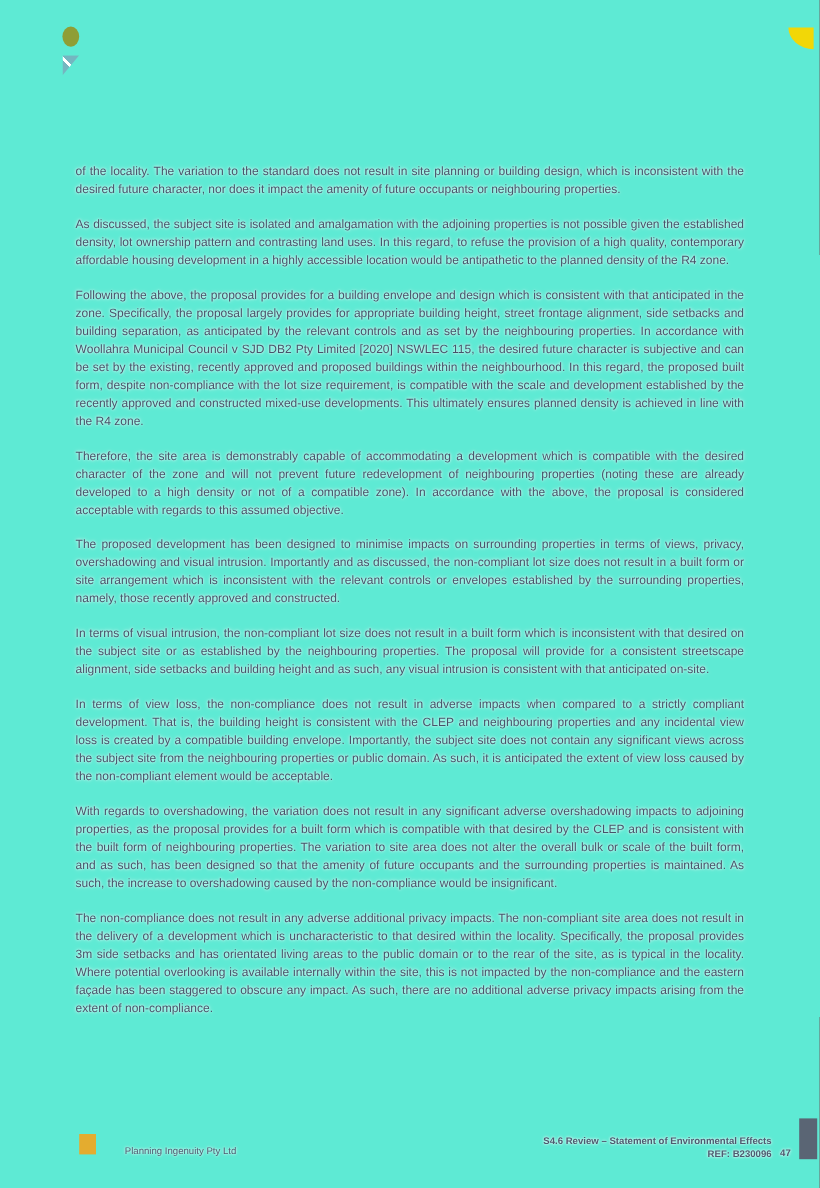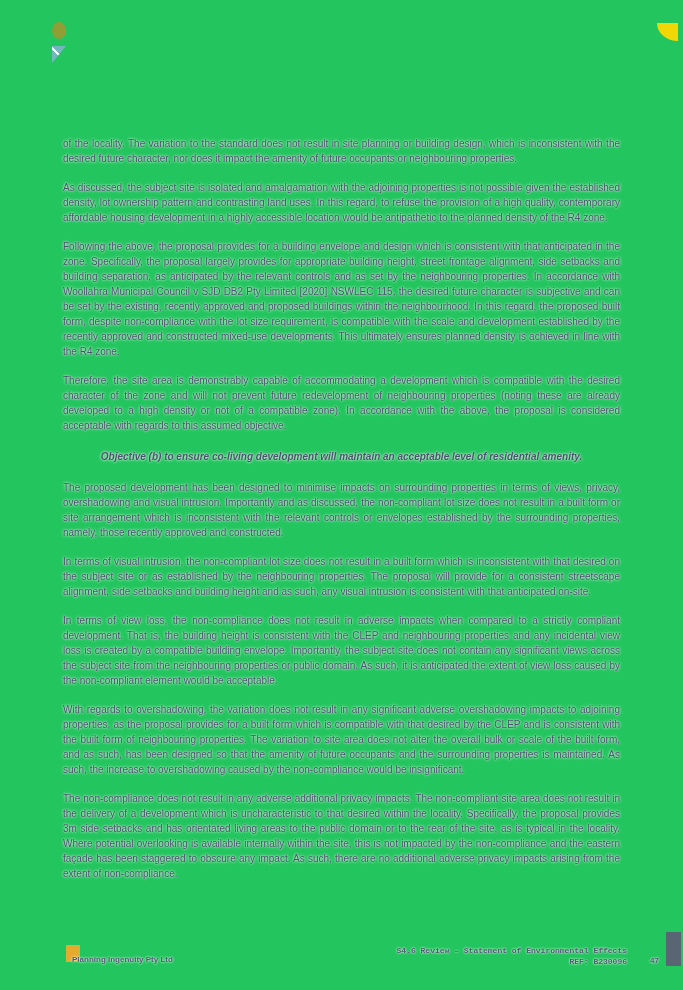--- a/index.html
+++ b/index.html
@@ -44,50 +44,49 @@
   
   .footer{
     position:absolute;left:0;right:0;top:941px;height:40px;
     color:#4d5a70;font-size:8px;
     text-shadow:0 0 2px #ffffff,0 0 3px rgba(255,255,255,.5);
   }
   .footer-square{
     position:absolute;left:66px;top:4px;width:14px;height:17px;
   }
   .footer-company{
-    position:absolute;left:72px;top:14px;font-weight:bold;
+    position:absolute;left:104px;top:14px;font-weight:normal;
   }
   .footer-right{
-    position:absolute;right:56px;top:4px;
-    text-align:right;font-weight:bold;line-height:11px;font-family:Liberation Mono, monospace;
+    position:absolute;right:40px;top:4px;
+    text-align:right;font-weight:bold;line-height:11px;
   }
   .footer-page-number{
     position:absolute;right:24px;top:15px;font-weight:bold;
   }
   .side-tab{
     position:absolute;right:2px;top:-9px;
     width:15px;height:34px;background:#59647240;
     background:#5a6574;
   }
 </style>
 </head>
 <body>
 
-<div class="page" style="background: #22c55e;">
+<div class="page" style="background: #5eead4;">
 
   <div class="logo-dot" style="background: rgb(143, 158, 53);"></div>
   <div class="logo-triangle" style="background: linear-gradient(45deg, rgb(116, 182, 192) 0px, rgb(116, 182, 192) 42%, rgb(255, 255, 255) 42%, rgb(255, 255, 255) 54%, rgb(116, 182, 192) 54%, rgb(116, 182, 192) 100%);"></div>
   <div class="corner-accent" style="background: rgb(242, 215, 7);"></div>
 
   <main class="content">
     <p>of the locality. The variation to the standard does not result in site planning or building design, which is inconsistent with the desired future character, nor does it impact the amenity of future occupants or neighbouring properties.</p>
     <p>As discussed, the subject site is isolated and amalgamation with the adjoining properties is not possible given the established density, lot ownership pattern and contrasting land uses. In this regard, to refuse the provision of a high quality, contemporary affordable housing development in a highly accessible location would be antipathetic to the planned density of the R4 zone.</p>
     <p><span>Following the above, the proposal provides for a building envelope and design which is consistent with that anticipated in the zone. Specifically, the proposal largely provides for appropriate building height, street frontage alignment, side setbacks and building separation, as anticipated by the relevant controls and as set by the neighbouring properties. In accordance with </span><span class="case-citation">Woollahra Municipal Council v SJD DB2 Pty Limited [2020] NSWLEC 115</span><span>, the desired future character is subjective and can be set by the existing, recently approved and proposed buildings within the neighbourhood. In this regard, the proposed built form, despite non-compliance with the lot size requirement, is compatible with the scale and development established by the recently approved and constructed mixed-use developments. This ultimately ensures planned density is achieved in line with the R4 zone.</span></p>
     <p>Therefore, the site area is demonstrably capable of accommodating a development which is compatible with the desired character of the zone and will not prevent future redevelopment of neighbouring properties (noting these are already developed to a high density or not of a compatible zone). In accordance with the above, the proposal is considered acceptable with regards to this assumed objective.</p>
-    <p class="objective">Objective (b) to ensure co-living development will maintain an acceptable level of residential amenity.</p>
     <p class="bold">The proposed development has been designed to minimise impacts on surrounding properties in terms of views, privacy, overshadowing and visual intrusion. Importantly and as discussed, the non-compliant lot size does not result in a built form or site arrangement which is inconsistent with the relevant controls or envelopes established by the surrounding properties, namely, those recently approved and constructed.</p>
     <p>In terms of visual intrusion, the non-compliant lot size does not result in a built form which is inconsistent with that desired on the subject site or as established by the neighbouring properties. The proposal will provide for a consistent streetscape alignment, side setbacks and building height and as such, any visual intrusion is consistent with that anticipated on-site.</p>
     <p>In terms of view loss, the non-compliance does not result in adverse impacts when compared to a strictly compliant development. That is, the building height is consistent with the CLEP and neighbouring properties and any incidental view loss is created by a compatible building envelope. Importantly, the subject site does not contain any significant views across the subject site from the neighbouring properties or public domain. As such, it is anticipated the extent of view loss caused by the non-compliant element would be acceptable.</p>
     <p>With regards to overshadowing, the variation does not result in any significant adverse overshadowing impacts to adjoining properties, as the proposal provides for a built form which is compatible with that desired by the CLEP and is consistent with the built form of neighbouring properties. The variation to site area does not alter the overall bulk or scale of the built form, and as such, has been designed so that the amenity of future occupants and the surrounding properties is maintained. As such, the increase to overshadowing caused by the non-compliance would be insignificant.</p>
     <p>The non-compliance does not result in any adverse additional privacy impacts. The non-compliant site area does not result in the delivery of a development which is uncharacteristic to that desired within the locality. Specifically, the proposal provides 3m side setbacks and has orientated living areas to the public domain or to the rear of the site, as is typical in the locality. Where potential overlooking is available internally within the site, this is not impacted by the non-compliance and the eastern façade has been staggered to obscure any impact. As such, there are no additional adverse privacy impacts arising from the extent of non-compliance.</p>
   </main>
 
   <footer class="footer">
     <div class="footer-square" style="background: rgb(228, 172, 47);"></div>
     <span class="footer-company">Planning Ingenuity Pty Ltd</span>

